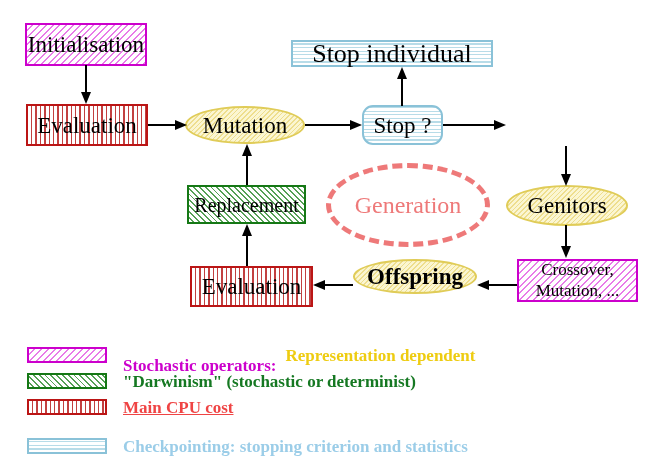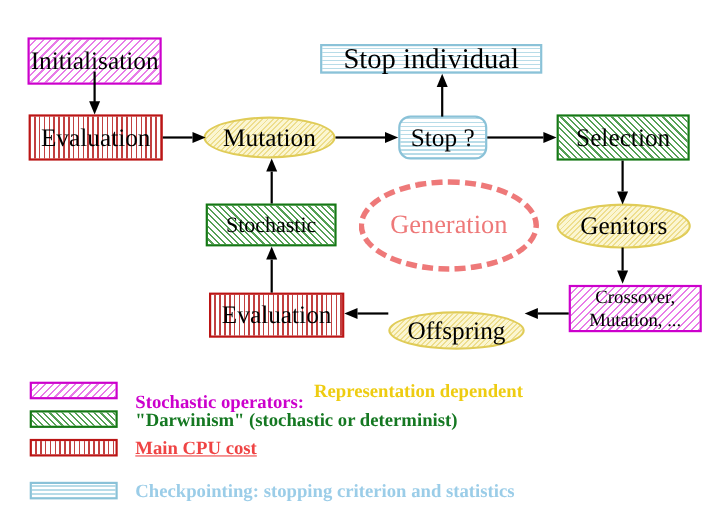--- a/index.html
+++ b/index.html
@@ -40,63 +40,60 @@
   .t-gold{color:#eecc11;margin-left:9px;}
   .t-green{color:#157822;}
   .t-red{color:#ef4444;text-decoration:underline;}
   .t-cyan{color:#9bcde8;}
 </style>
 </head>
 <body>
 
 <div id="canvas">
 
-  <div class="node box-magenta" style="left:25px;top:34px;width:122px;height:43px;">
+  <div class="node box-magenta" style="left:25px;top:23px;width:122px;height:43px;">
     <span>Initialisation</span>
   </div>
 
   <div class="node box-red" style="left:26px;top:104px;width:122px;height:42px;">
     <span>Evaluation</span>
   </div>
 
   <div class="node ellipse-yellow" style="left:185px;top:106px;width:120px;height:38px;">
     <span>Mutation</span>
   </div>
 
   <div class="node box-cyan" style="left:291px;top:40px;width:202px;height:27px;font-size:26px;">
     <span>Stop individual</span>
   </div>
 
   <div class="node box-cyan" style="left:362px;top:105px;width:81px;height:40px;border-radius:11px;">
     <span>Stop ?</span>
   </div>
 
-  <div class="node box-green" style="left:506px;top:104px;width:121px;height:42px;">
-    <span>Selection</span>
-  </div>
 
   <div class="node box-magenta" style="left:517px;top:259px;width:121px;height:43px;font-size:17px;flex-direction:column;line-height:1.2;">
     <span>Crossover,</span>
     <span>Mutation, ...</span>
   </div>
 
   <div class="node ellipse-yellow" style="left:506px;top:185px;width:122px;height:41px;">
     <span>Genitors</span>
   </div>
 
-  <div class="node ellipse-yellow" style="left:353px;top:283px;width:124px;height:35px;">
+  <div class="node ellipse-yellow" style="left:353px;top:259px;width:124px;height:35px;font-weight:bold;">
     <span>Offspring</span>
   </div>
 
   <div class="node box-red" style="left:190px;top:266px;width:123px;height:41px;">
     <span>Evaluation</span>
   </div>
 
   <div class="node box-green" style="left:187px;top:185px;width:119px;height:39px;font-size:20px;">
-    <span>Stochastic</span>
+    <span>Replacement</span>
   </div>
 
   <div class="node ellipse-dashed" style="left:326px;top:163px;width:164px;height:84px;">
     <span>Generation</span>
   </div>
 
   <div class="vl" style="left:85px;top:65px;height:28px;"></div>
   <div class="ah ah-down" style="left:81px;top:92px;"></div>
 
   <div class="hl" style="left:148px;top:124px;width:27px;"></div>

